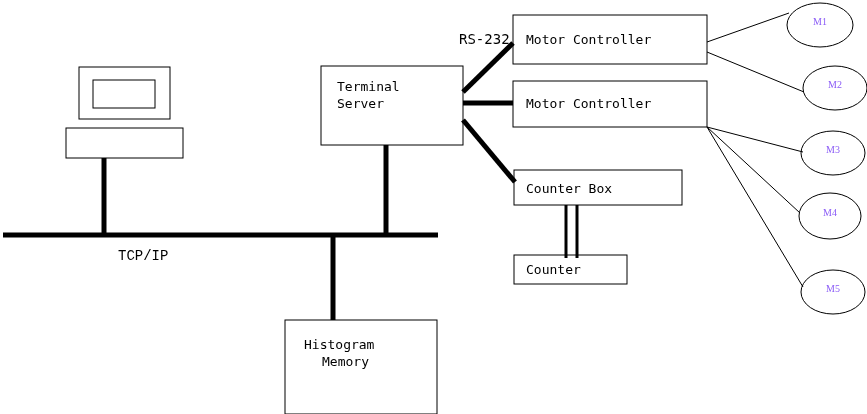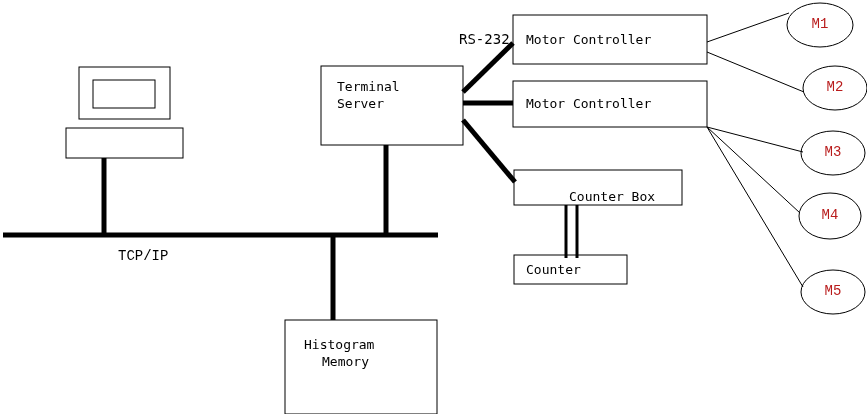--- a/index.html
+++ b/index.html
@@ -36,23 +36,23 @@
   .free-label {
     position: absolute;
     font-family: "DejaVu Sans Mono", "Liberation Mono", monospace;
     font-size: 14px;
     line-height: 17px;
     color: #000000;
     white-space: pre;
   }
   .ellipse-label {
     position: absolute;
-    font-family: Liberation Mono, monospace;
-    font-size: 14px;
-    color: #b91c1c;
+    font-family: Liberation Serif, serif;
+    font-size: 10px;
+    color: #8b5cf6;
     white-space: pre;
     text-align: center;
   }
 </style>
 </head>
 <body>
 
 <div id="canvas">
 
   <svg class="layer" viewBox="0 0 867 414" xmlns="http://www.w3.org/2000/svg">
@@ -107,21 +107,21 @@
 
     <line id="v-bus" stroke="#000000" stroke-width="5" x1="3" y1="235" x2="438" y2="235"></line>
   </svg>
 
   <div class="box-label" id="t-terminal-1" style="left: 337px; top: 78px;">Terminal</div>
   <div class="box-label" id="t-terminal-2" style="left: 337px; top: 95px;">Server</div>
 
   <div class="box-label" id="t-mc1" style="left: 526px; top: 31px;">Motor Controller</div>
   <div class="box-label" id="t-mc2" style="left: 526px; top: 95px;">Motor Controller</div>
 
-  <div class="box-label" id="t-counter-box" style="left: 526px; top: 188px; margin-left: 43px;">Counter Box</div>
+  <div class="box-label" id="t-counter-box" style="left: 526px; top: 180px;">Counter Box</div>
   <div class="box-label" id="t-counter" style="left: 526px; top: 261px;">Counter</div>
 
   <div class="box-label" id="t-hist-1" style="left: 304px; top: 336px;">Histogram</div>
   <div class="box-label" id="t-hist-2" style="left: 322px; top: 353px;">Memory</div>
 
 
   <div class="free-label" id="t-rs232" style="left: 435px; top: 31px; margin-left: 24px;">RS-232</div>
 
   <div class="free-label" id="t-bus" style="left: 118px; top: 248px; font-family: Liberation Mono, monospace;">TCP/IP</div>
 

